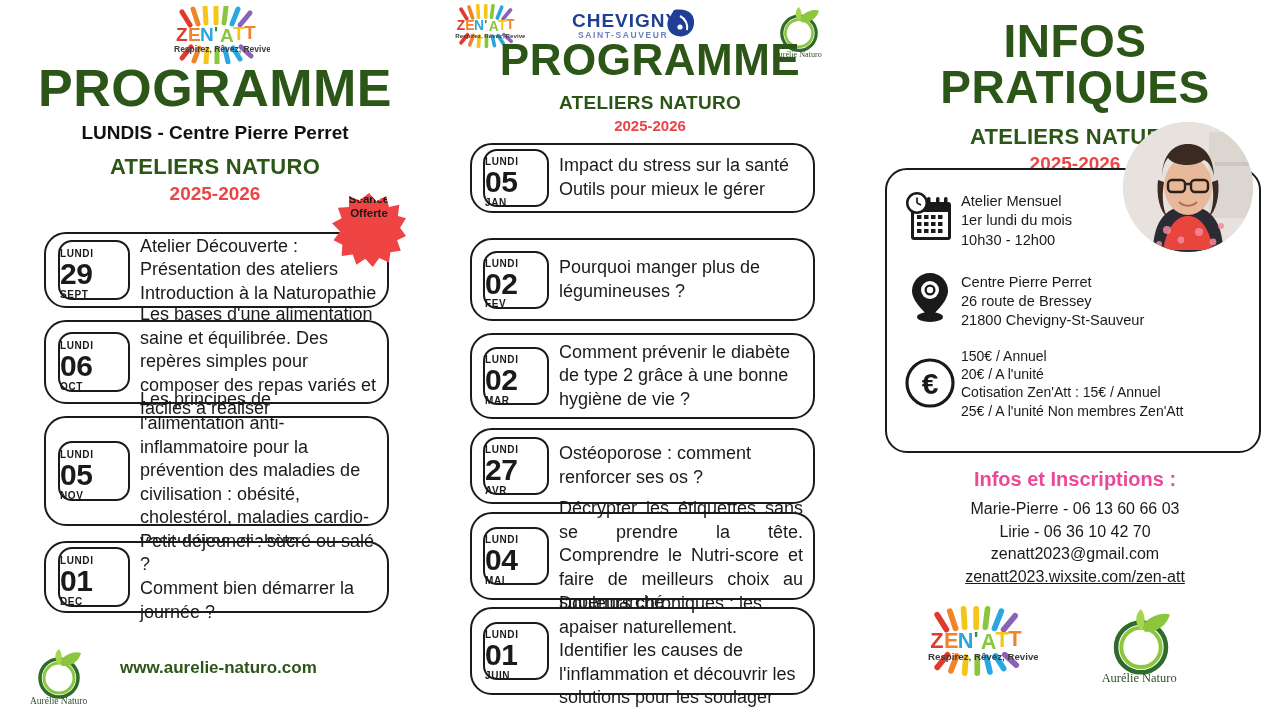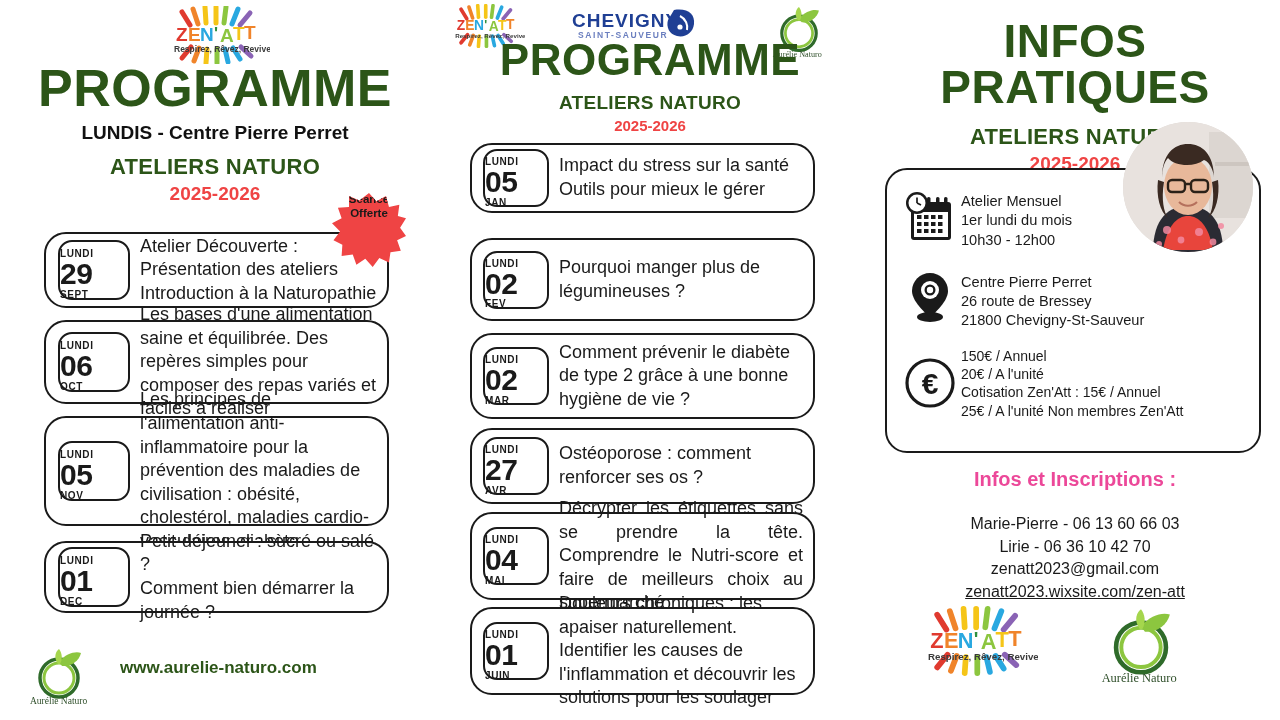--- a/index.html
+++ b/index.html
@@ -403,21 +403,21 @@
           <div>150€ / Annuel</div>
           <div>20€ / A l'unité</div>
           <div>Cotisation Zen'Att : 15€ / Annuel</div>
           <div>25€ / A l'unité Non membres Zen'Att</div>
         </div>
       </div>
     </div>
 
     <div style="position:absolute;left:0;top:468px;width:410px;">
       <div class="contact-head">Infos et Inscriptions :</div>
-      <div class="contact-line" style="margin-top:22px;">Marie-Pierre - 06 13 60 66 03</div>
+      <div class="contact-line" style="margin-top:7px;">Marie-Pierre - 06 13 60 66 03</div>
       <div class="contact-line">Lirie - 06 36 10 42 70</div>
       <div class="contact-line">zenatt2023@gmail.com</div>
       <div class="contact-line link">zenatt2023.wixsite.com/zen-att</div>
     </div>
 
     <div style="position:absolute;left:42px;top:605px;">
       <svg width="126" height="72" viewBox="0 0 110 58">
         <g stroke-linecap="round">
           <line x1="22" y1="6" x2="30" y2="19" stroke="#e03a2f" stroke-width="5"></line>
           <line x1="33" y1="3" x2="38" y2="18" stroke="#f0842a" stroke-width="5"></line>

